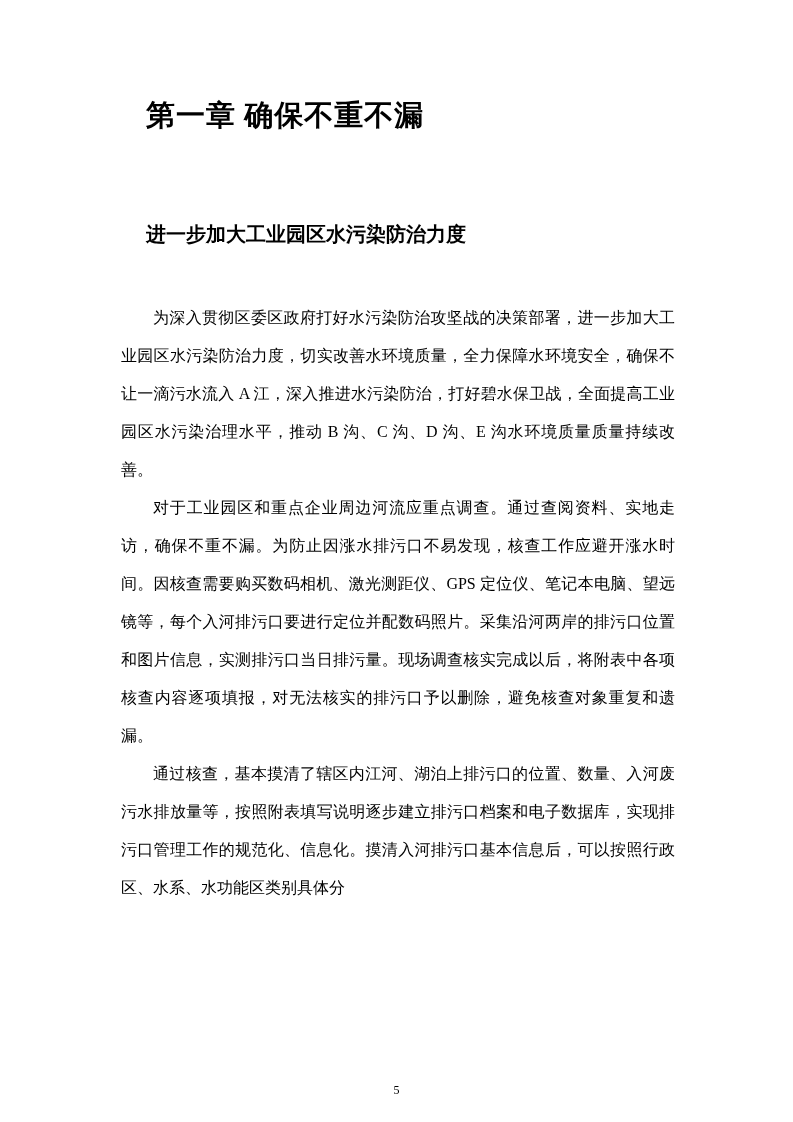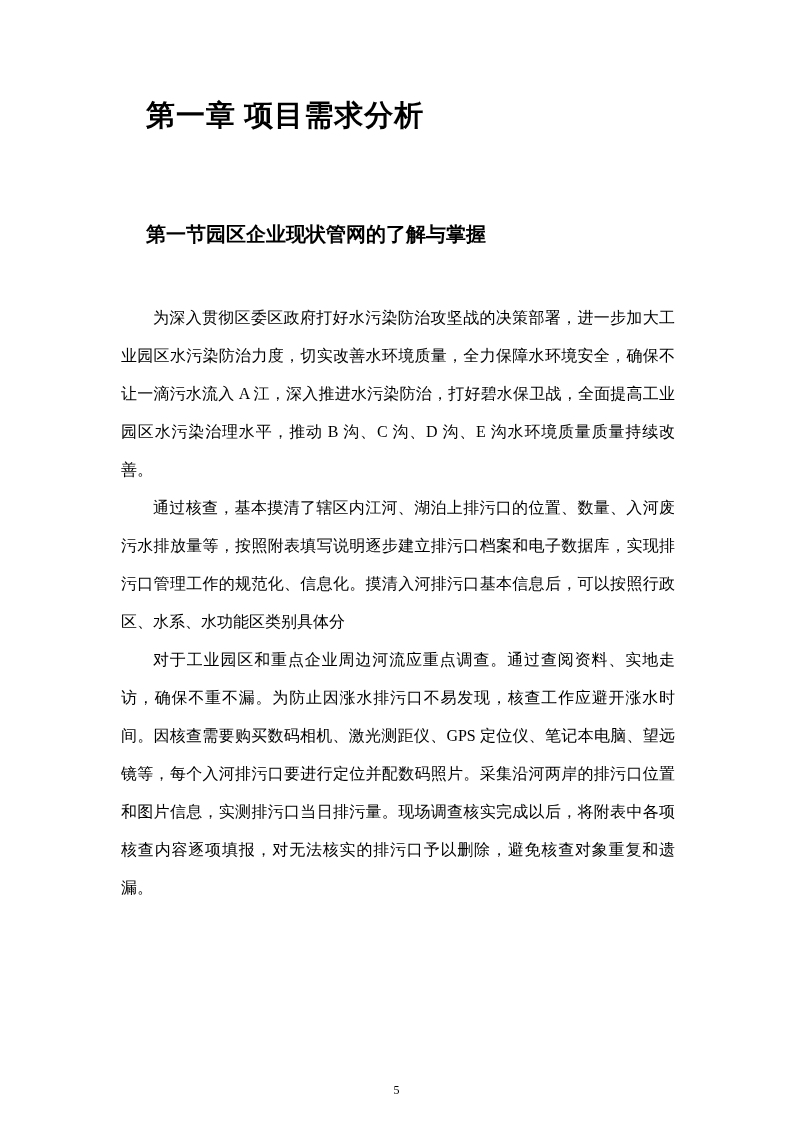--- a/index.html
+++ b/index.html
@@ -56,22 +56,22 @@
     text-align: center;
     font-size: 12px;
     color: #000000;
   }
 </style>
 </head>
 <body>
 
 <div class="page">
   <div class="content">
-    <h1 class="chapter-title">第一章 项目需求分析</h1>
-    <h2 class="section-title">第一节园区企业现状管网的了解与掌握</h2>
+    <h1 class="chapter-title">第一章 确保不重不漏</h1>
+    <h2 class="section-title">进一步加大工业园区水污染防治力度</h2>
     <div class="body-text">
       <p>为深入贯彻区委区政府打好水污染防治攻坚战的决策部署，进一步加大工业园区水污染防治力度，切实改善水环境质量，全力保障水环境安全，确保不让一滴污水流入 A 江，深入推进水污染防治，打好碧水保卫战，全面提高工业园区水污染治理水平，推动 B 沟、C 沟、D 沟、E 沟水环境质量质量持续改善。</p>
+      <p>对于工业园区和重点企业周边河流应重点调查。通过查阅资料、实地走访，确保不重不漏。为防止因涨水排污口不易发现，核查工作应避开涨水时间。因核查需要购买数码相机、激光测距仪、GPS 定位仪、笔记本电脑、望远镜等，每个入河排污口要进行定位并配数码照片。采集沿河两岸的排污口位置和图片信息，实测排污口当日排污量。现场调查核实完成以后，将附表中各项核查内容逐项填报，对无法核实的排污口予以删除，避免核查对象重复和遗漏。</p>
       <p>通过核查，基本摸清了辖区内江河、湖泊上排污口的位置、数量、入河废污水排放量等，按照附表填写说明逐步建立排污口档案和电子数据库，实现排污口管理工作的规范化、信息化。摸清入河排污口基本信息后，可以按照行政区、水系、水功能区类别具体分</p>
-      <p>对于工业园区和重点企业周边河流应重点调查。通过查阅资料、实地走访，确保不重不漏。为防止因涨水排污口不易发现，核查工作应避开涨水时间。因核查需要购买数码相机、激光测距仪、GPS 定位仪、笔记本电脑、望远镜等，每个入河排污口要进行定位并配数码照片。采集沿河两岸的排污口位置和图片信息，实测排污口当日排污量。现场调查核实完成以后，将附表中各项核查内容逐项填报，对无法核实的排污口予以删除，避免核查对象重复和遗漏。</p>
     </div>
   </div>
   <div class="page-number">5</div>
 </div>
 
 </body></html>

